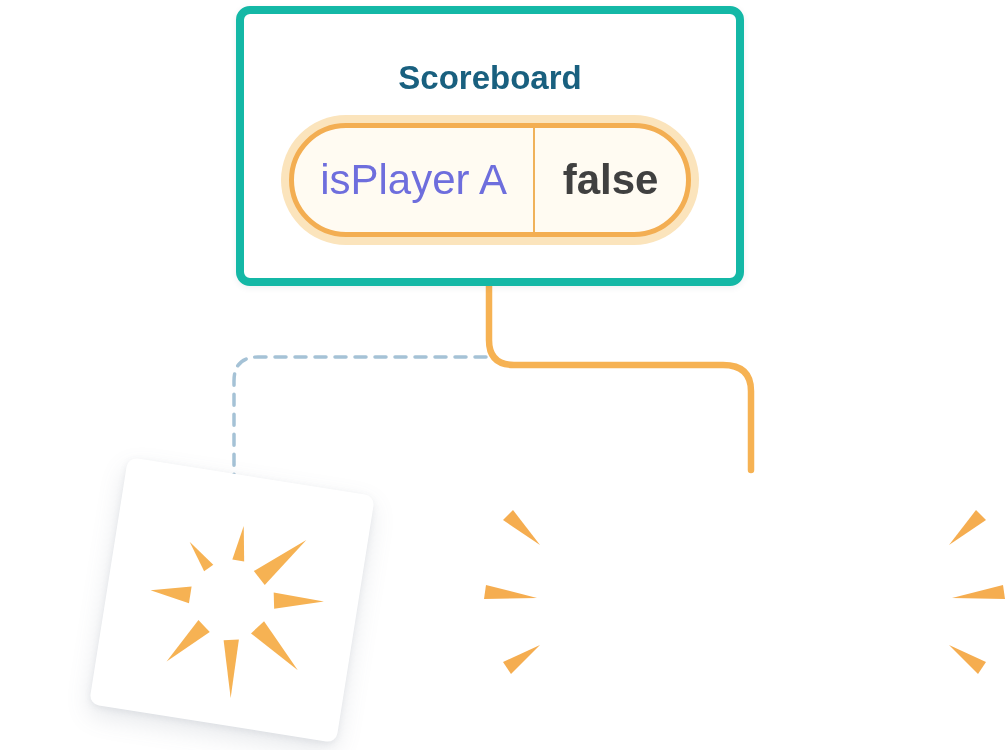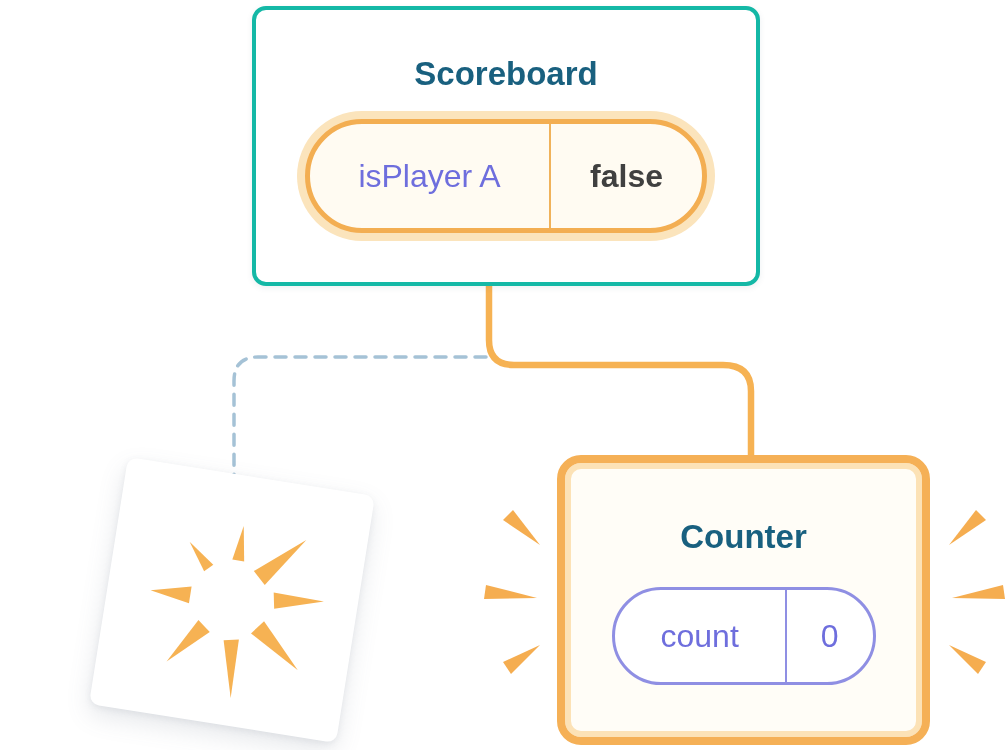--- a/index.html
+++ b/index.html
@@ -6,29 +6,29 @@
   html,body { background:#ffffff; }
   .canvas {
     position:relative; width:1008px; height:750px; background:#ffffff;
     overflow:hidden; font-family:"Liberation Sans", sans-serif;
   }
   .overlay { position:absolute; left:0; top:0; width:1008px; height:750px; }
 
   
   .card { position:absolute; background:#ffffff; display:flex; flex-direction:column; align-items:center; }
   .scoreboard {
-    left:252px; top:6px; width:508px; height:280px;
-    border:4px solid #14b8a6; border-radius:14px;
+    left:236px; top:6px; width:508px; height:280px;
+    border:8px solid #14b8a6; border-radius:14px;
     box-shadow:0 2px 6px rgba(30,60,90,.08);
   }
   .card-title { color:#19607f; font-size:33px; font-weight:700; line-height:40px; }
   .scoreboard .card-title { margin-top:44px; }
 
   .pill { display:flex; align-items:stretch; overflow:hidden; border-radius:999px; }
-  .pill-cell { display:flex; align-items:center; justify-content:center; font-size:32px; color:#6e6edd; }
+  .pill-cell { display:flex; align-items:center; justify-content:center; font-size:42px; color:#6e6edd; }
   .pill-div { width:2px; }
 
   .pill-highlight {
     margin-top:25px; width:402px; height:114px;
     border:5px solid #f3ae52; background:#fffbf2;
     box-shadow:0 0 0 8px #fbe4bc;
   }
   .pill-highlight .k { flex:0 0 61%; }
   .pill-highlight .v { flex:1 1 auto; font-weight:700; color:#404040; }
   .pill-highlight .pill-div { background:#f0b25a; }
@@ -102,22 +102,14 @@
       <polygon points="155,105 142,93 189,54"></polygon>
       <polygon points="168,127 165,111 216,112"></polygon>
       <polygon points="149,155 160,141 201,184"></polygon>
       <polygon points="123,166 138,163 139,222"></polygon>
       <polygon points="95,150 108,160 70,196"></polygon>
       <polygon points="83,118 83,135 43,128"></polygon>
       <polygon points="101,93 93,101 74,74"></polygon>
     </svg>
   </div>
 
-  <div class="card counter">
-    <div class="card-title">Counter</div>
-    <div class="pill pill-plain">
-      <div class="pill-cell k">count</div>
-      <div class="pill-div"></div>
-      <div class="pill-cell v">0</div>
-    </div>
-  </div>
 
 </div>
 
 </body></html>

